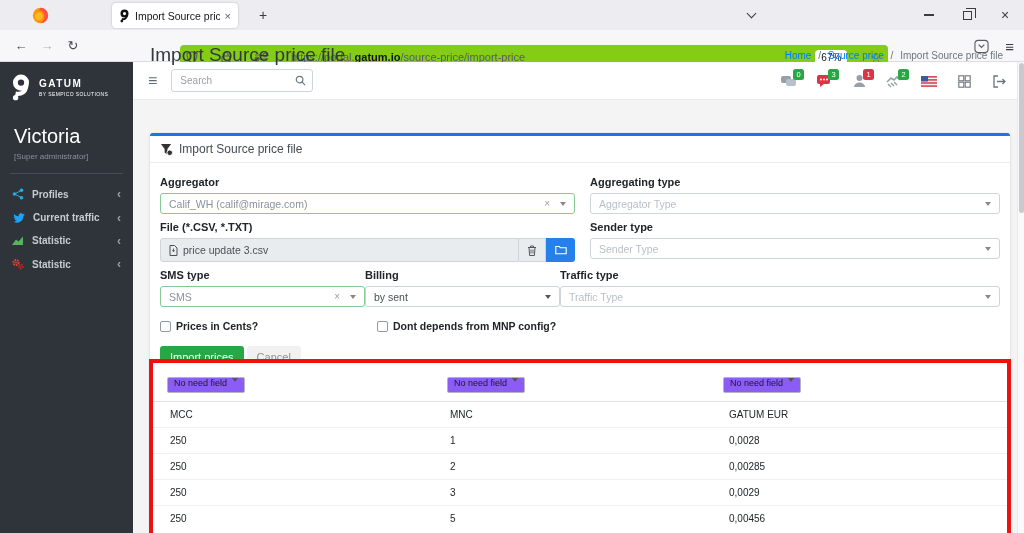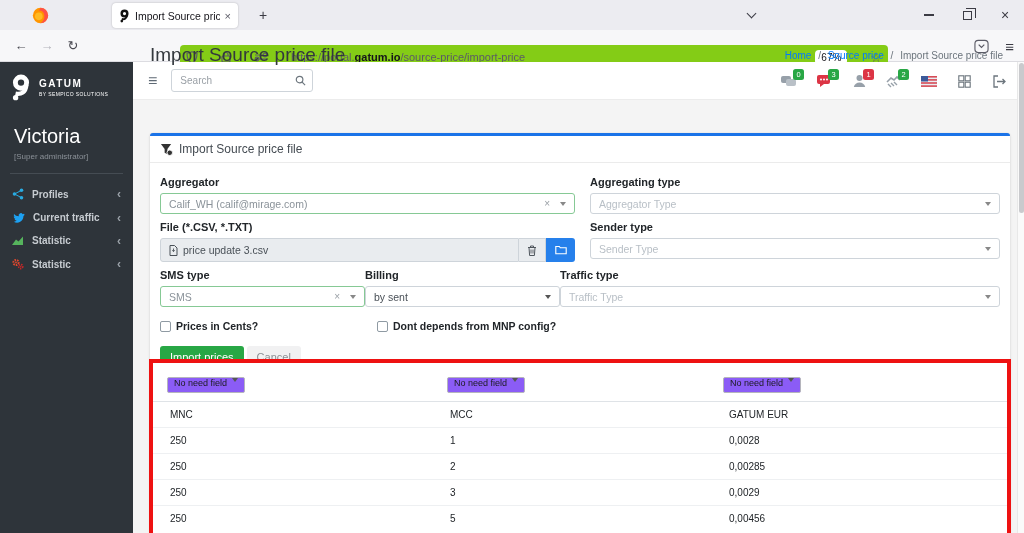--- a/index.html
+++ b/index.html
@@ -426,22 +426,22 @@
           <span>No need field</span>
           <span class="tri dark"></span>
         </div></div>
     <div><div class="mini-select">
           <span>No need field</span>
           <span class="tri dark"></span>
         </div></div>
   </div>
   <div class="map-divider"></div>
   <div class="thead">
+    <div>MCC</div>
     <div>MNC</div>
-    <div>MCC</div>
     <div>GATUM EUR</div>
   </div>
   <div id="rate-rows">
       <div class="trow">
     <div>250</div>
     <div>1</div>
     <div>0,0028</div>
   </div>
       <div class="trow">
     <div>250</div>

